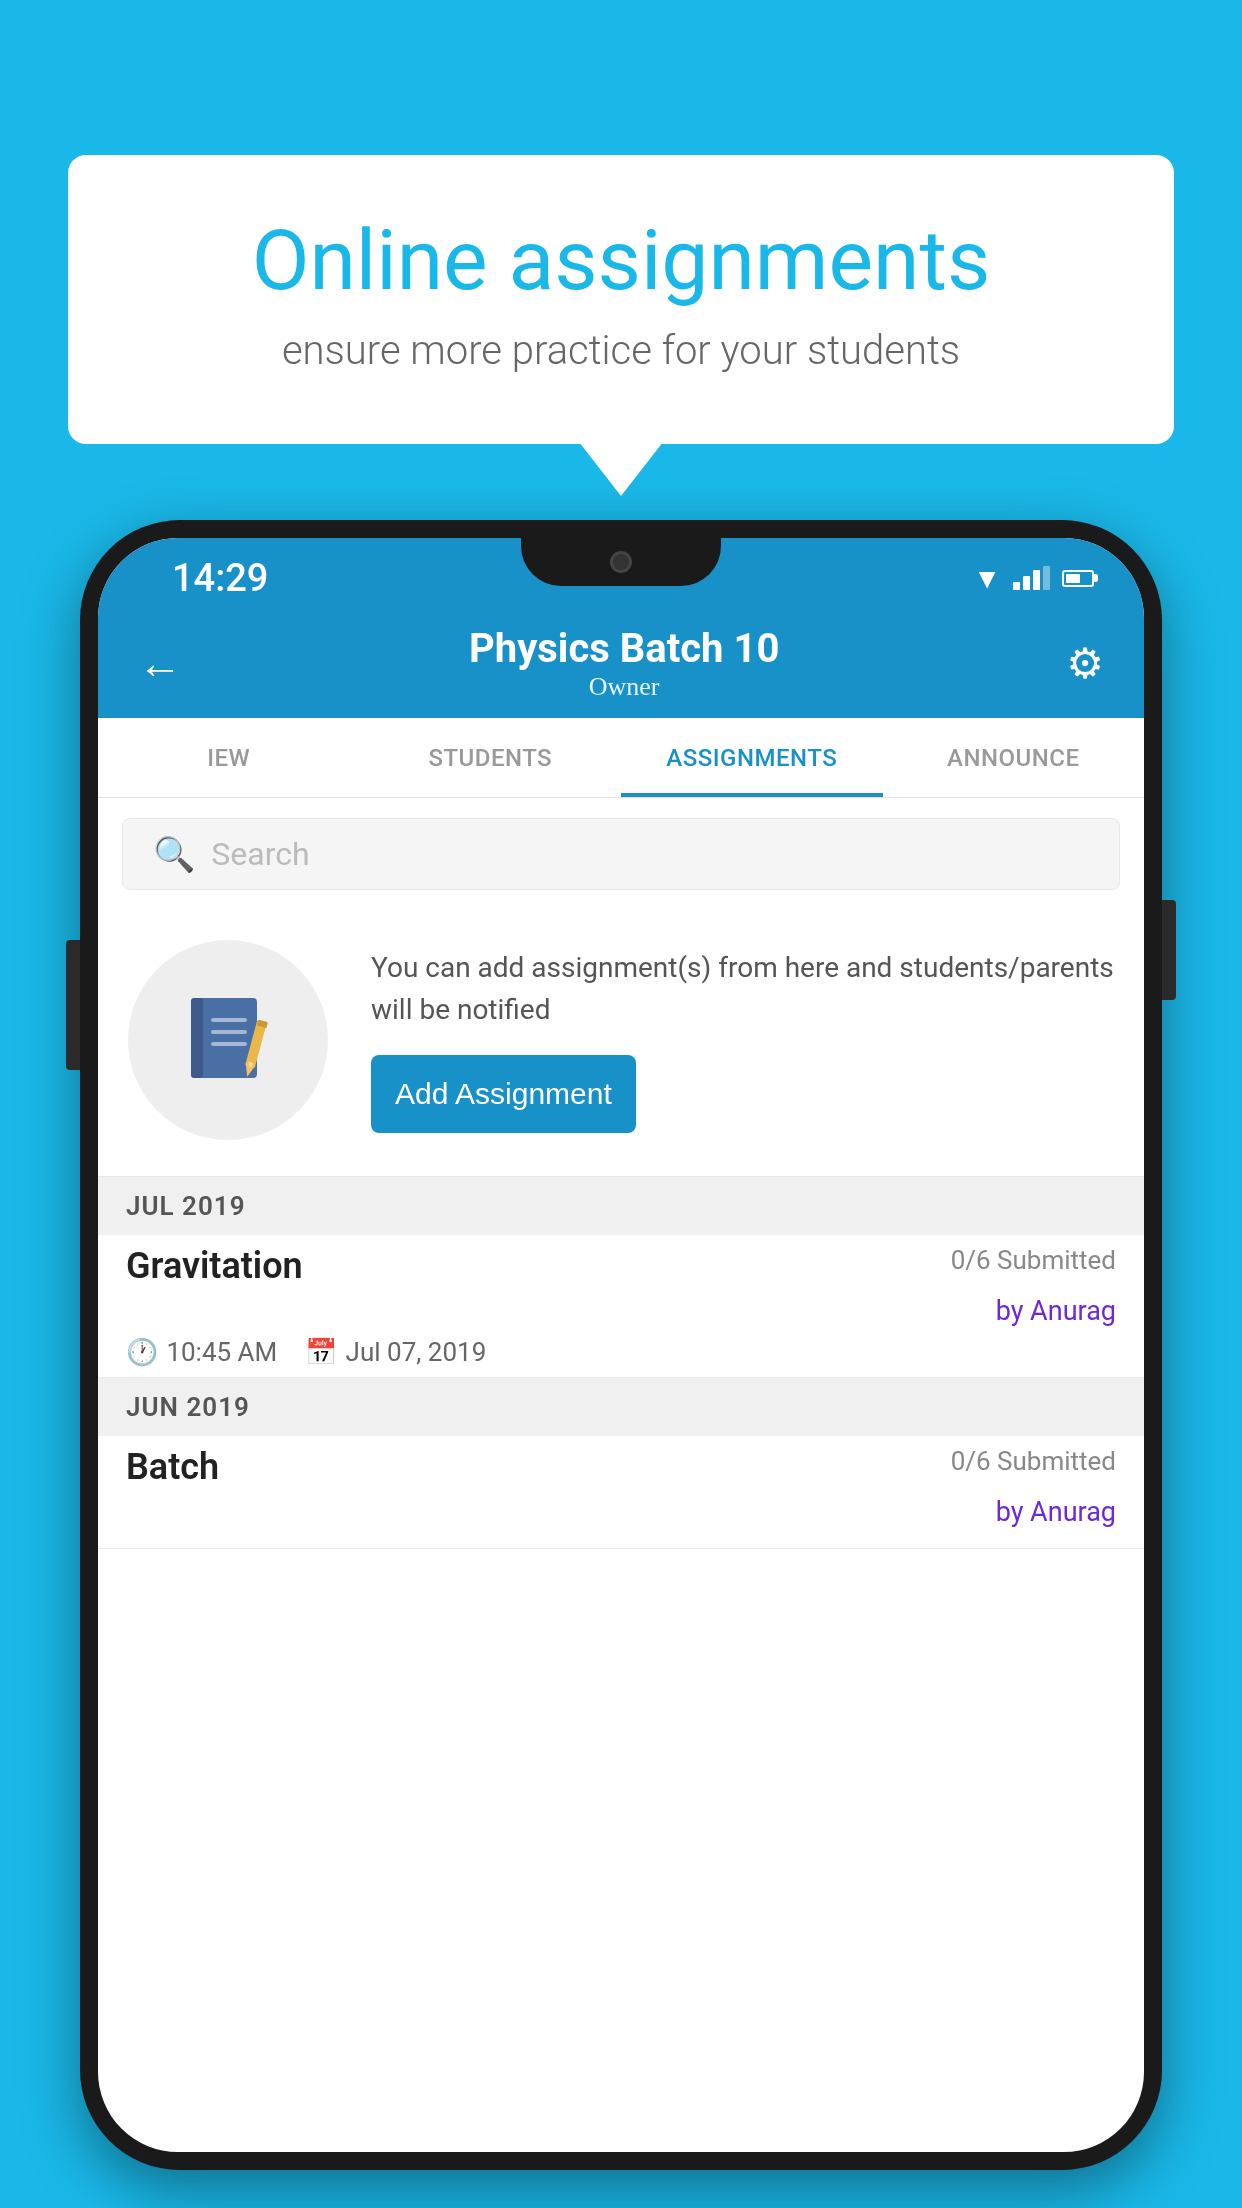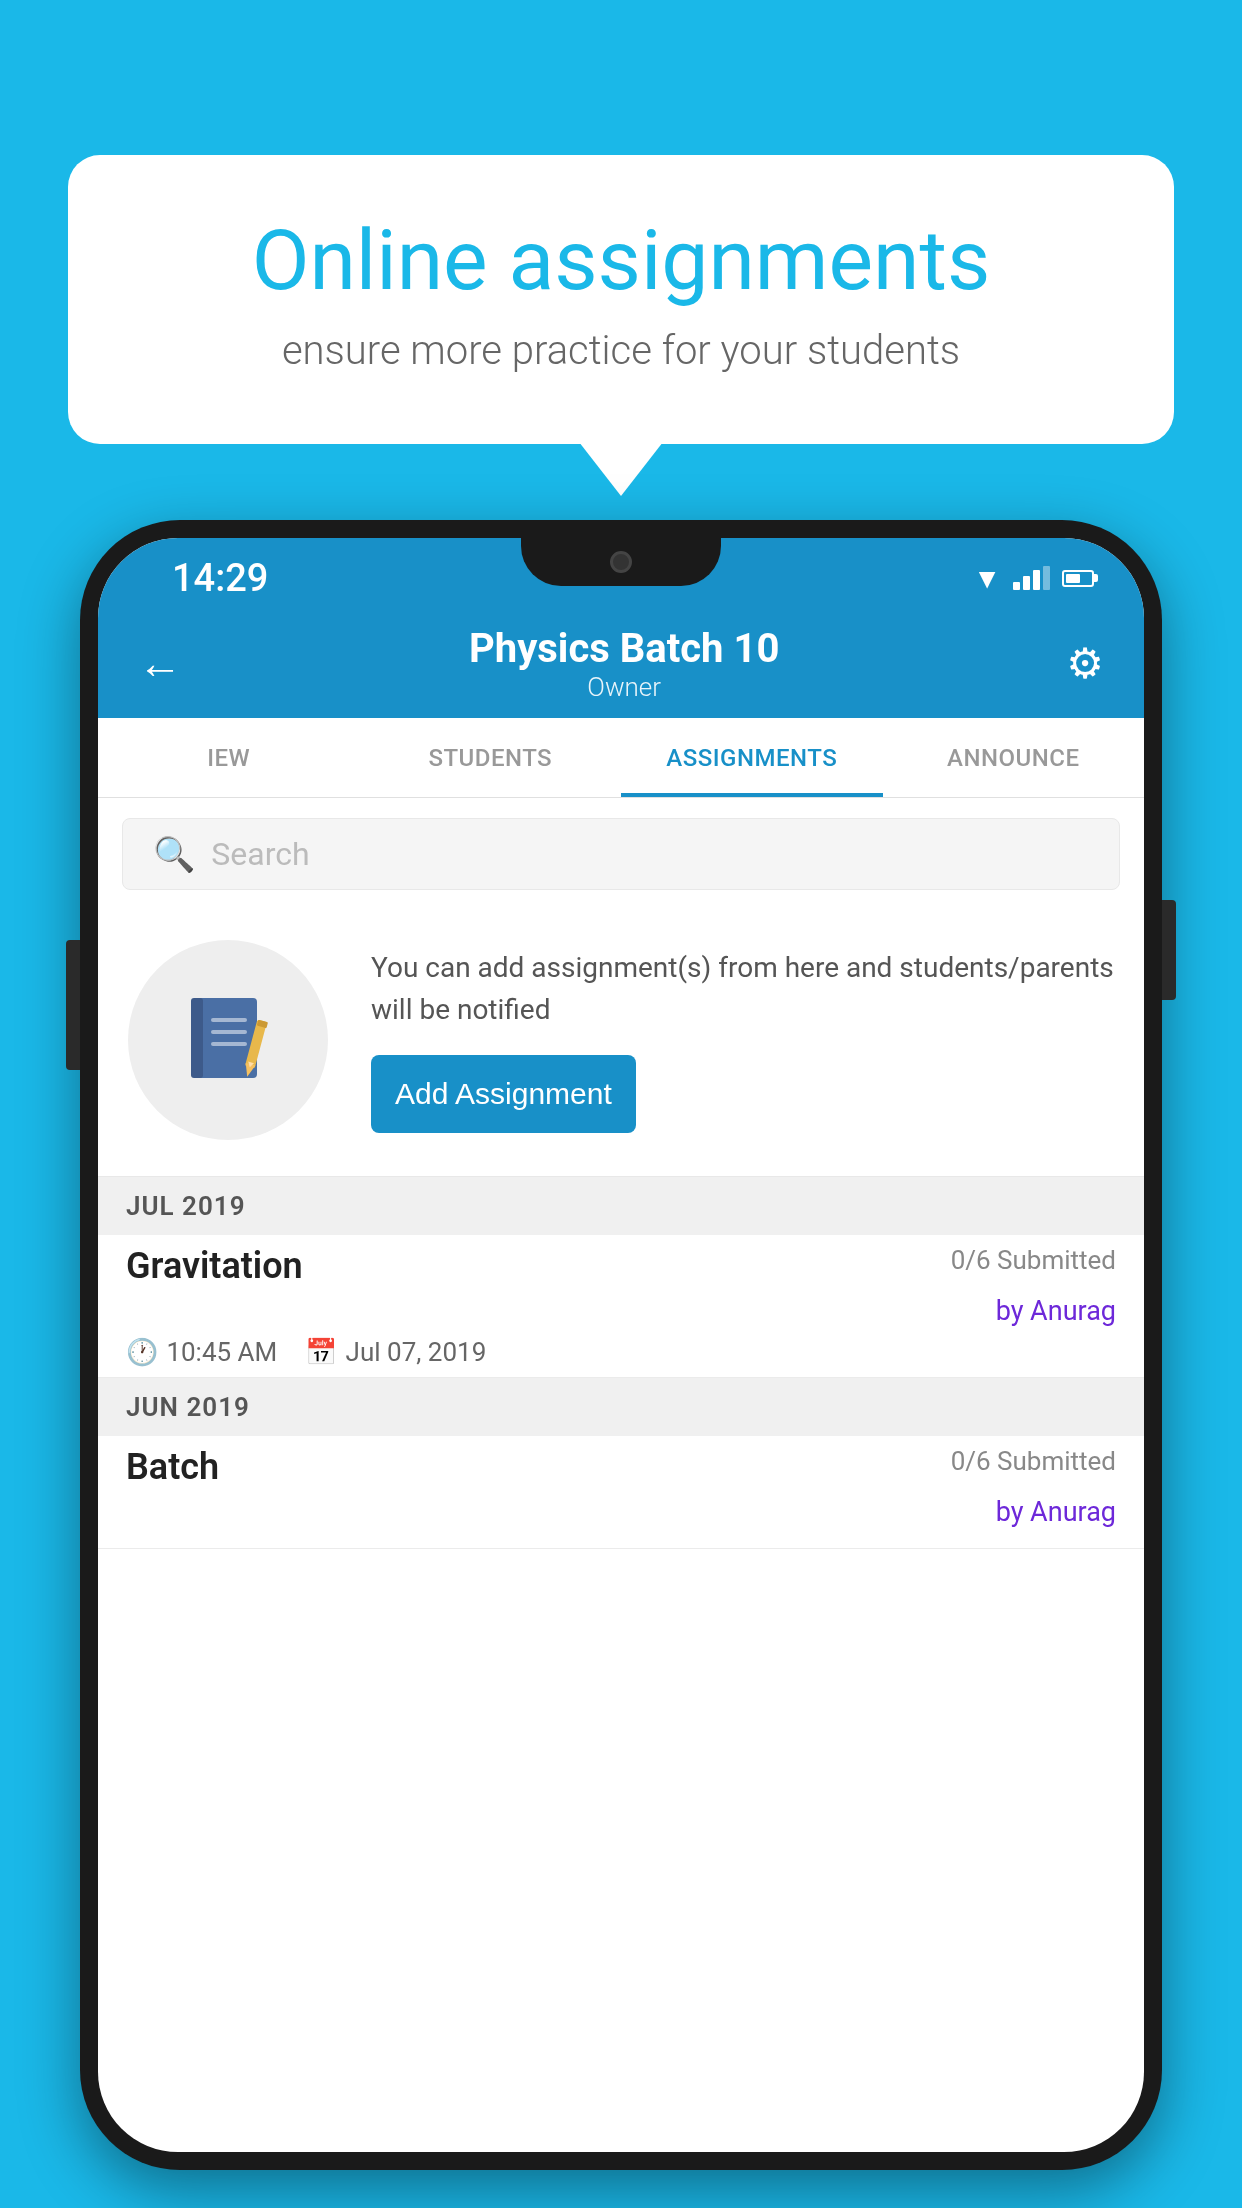--- a/index.html
+++ b/index.html
@@ -14,21 +14,21 @@
 
     
     .speech-bubble-container {
       position: absolute;
       top: 155px;
       left: 68px;
       width: 1106px;
     }
     .speech-bubble {
       background: white;
-      border-radius: 32px;
+      border-radius: 18px;
       padding: 60px 80px 70px;
       text-align: center;
       position: relative;
     }
     .speech-bubble::after {
       content: '';
       position: absolute;
       bottom: -52px;
       left: 50%;
       transform: translateX(-50%);
@@ -202,20 +202,21 @@
     }
     .header-title {
       color: white;
       font-size: 40px;
       font-weight: 700;
     }
     .header-subtitle {
       color: rgba(255,255,255,0.9);
       font-size: 26px;
       font-weight: 300;
+      font-family: Liberation Serif, serif;
     }
     .settings-btn {
       color: white;
       font-size: 42px;
       cursor: pointer;
     }
 
     
     .tabs-bar {
       background: white;

